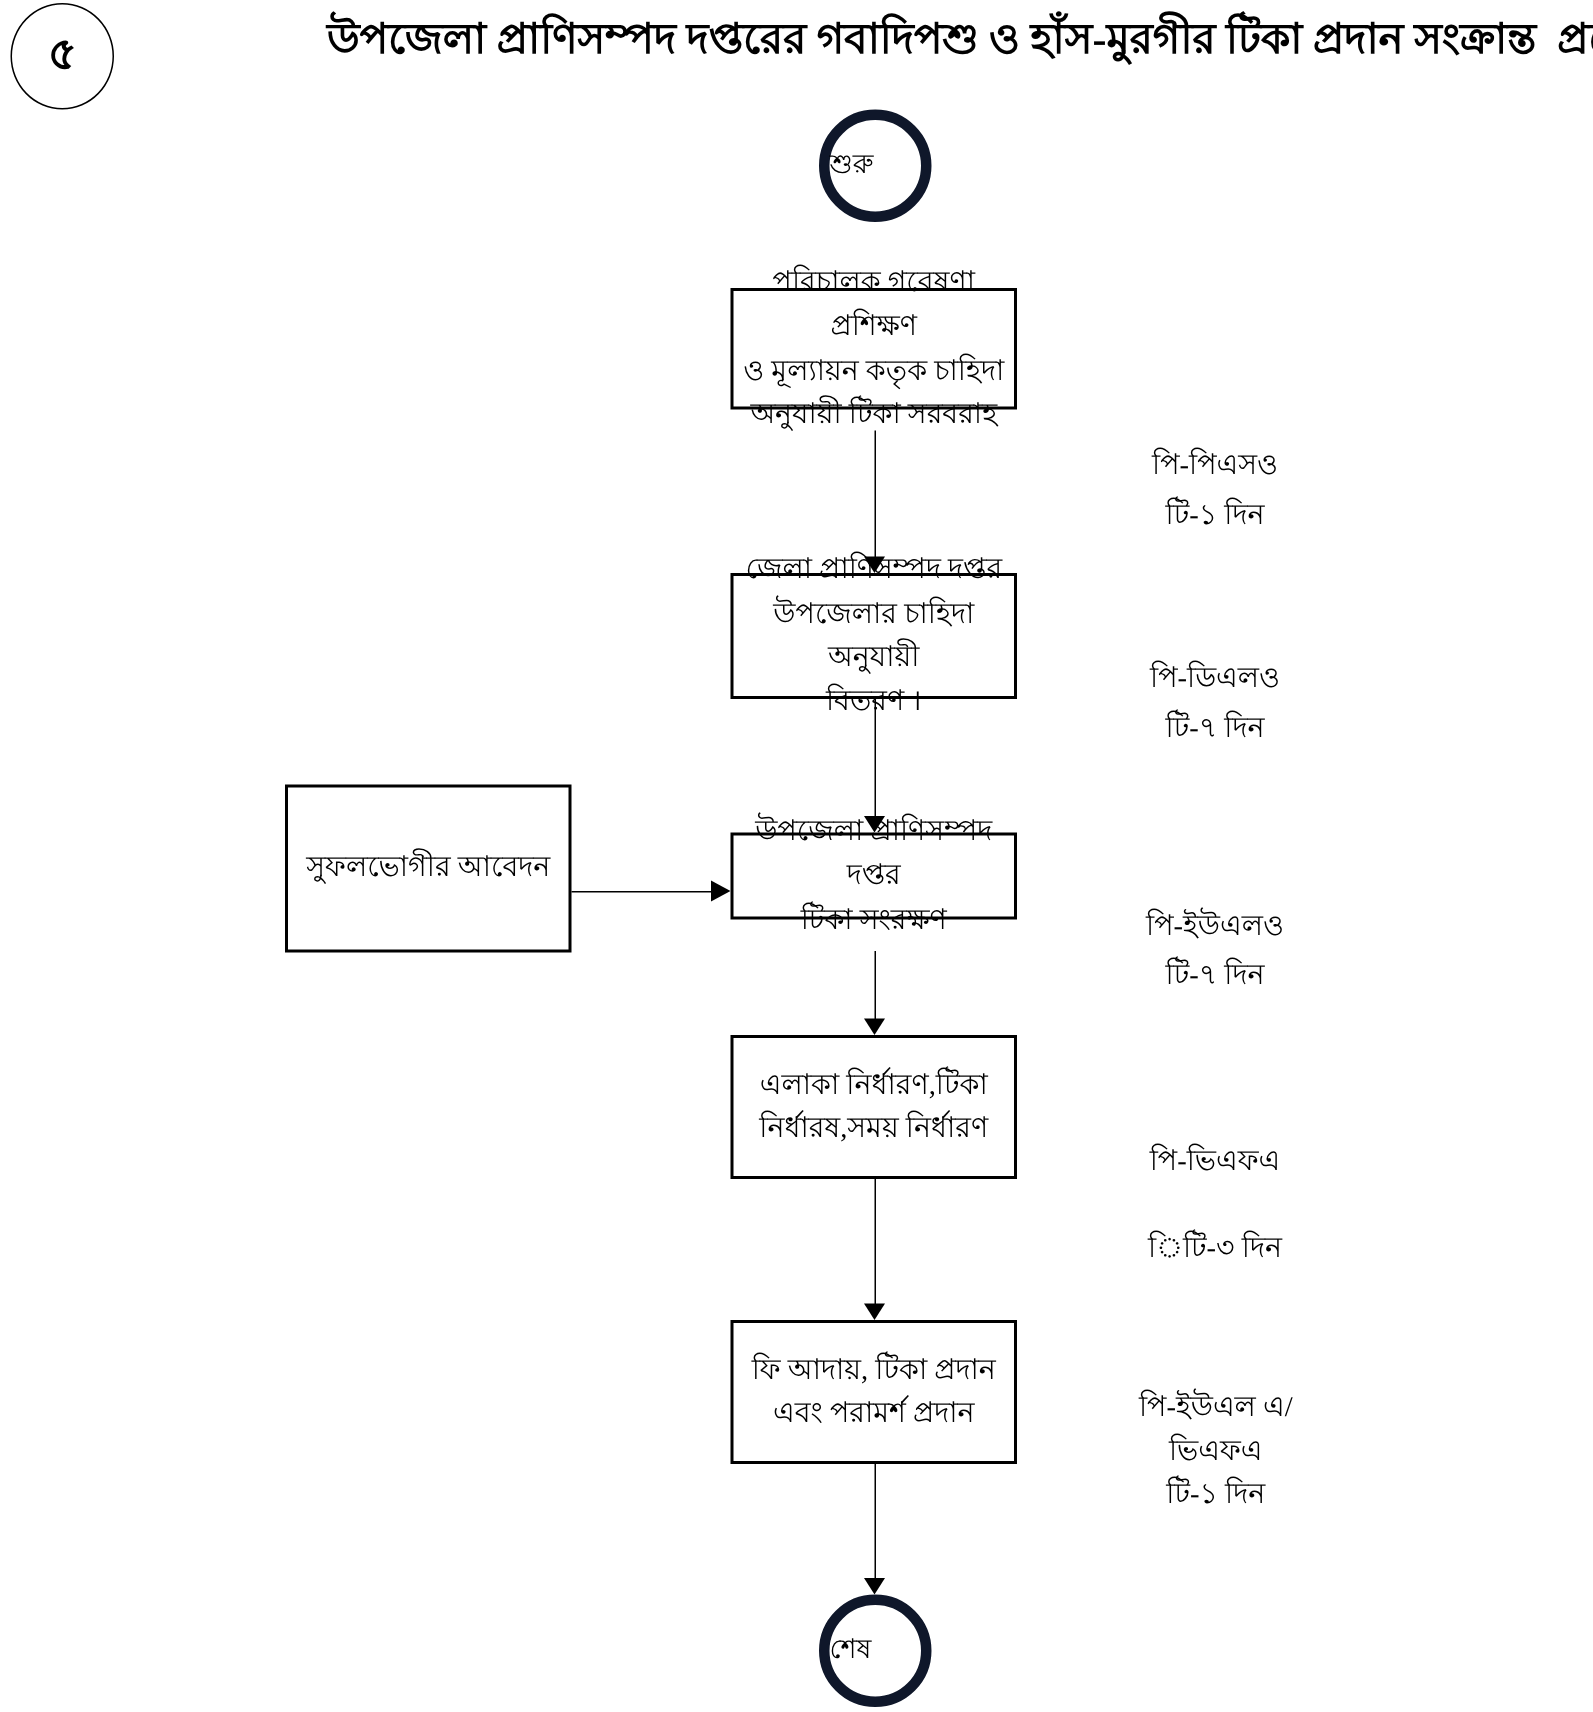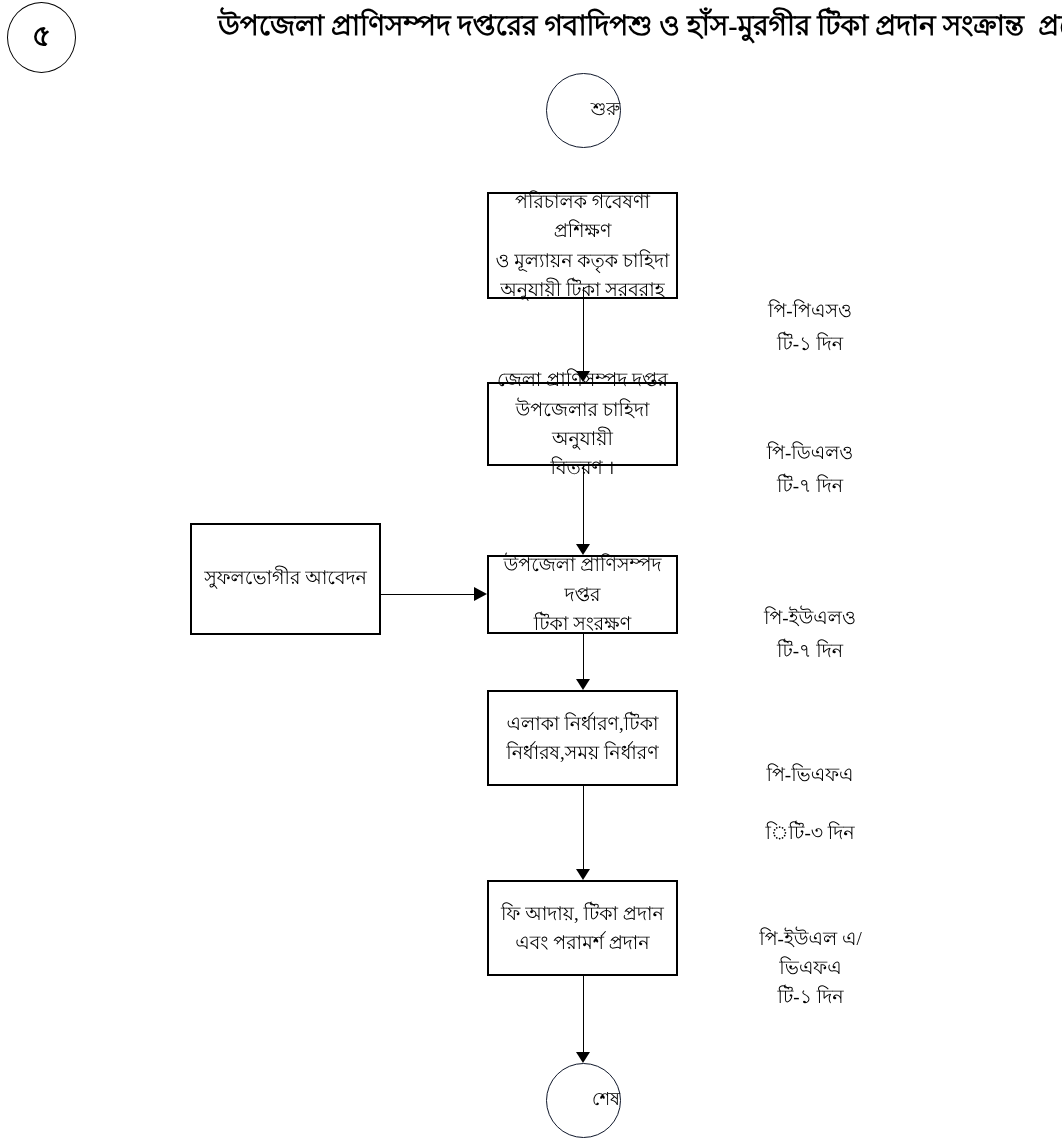--- a/index.html
+++ b/index.html
@@ -15,35 +15,35 @@
     position:absolute;left:7px;top:2px;width:69px;height:71px;
     border:1px solid #000;border-radius:50%;
     display:flex;align-items:center;justify-content:center;
     font-size:30px;font-weight:bold;box-sizing:border-box;background:#fff;
   }
   .title{
     position:absolute;left:218px;top:4px;
     font-size:28px;font-weight:bold;white-space:pre;
   }
   .terminal{
-    position:absolute;border:1px solid #0f172a;border-radius:50%;
-    display:flex;align-items:center;justify-content:flex-end;
+    position:absolute;border:7px solid #0f172a;border-radius:50%;
+    display:flex;align-items:center;justify-content:flex-start;
     box-sizing:border-box;background:#fff;font-size:18px;
   }
   .start{left:546px;top:73px;width:75px;height:75px;}
   .end{left:546px;top:1063px;width:75px;height:75px;font-family:Liberation Serif, serif;}
   .pbox{
     position:absolute;left:487px;width:191px;
     border:2px solid #000;box-sizing:border-box;background:#fff;
     display:flex;align-items:center;justify-content:center;
     text-align:center;font-size:19px;line-height:1.55;white-space:pre-line;
   }
-  .box1{top:192px;height:107px;}
+  .box1{top:192px;height:81px;}
   .box2{top:382px;height:84px;text-align:center;}
-  .box3{top:555px;height:79px;}
+  .box3{top:555px;height:58px;}
   .box4{top:690px;height:96px;}
   .box5{top:880px;height:96px;}
   .inputbox{
     position:absolute;left:190px;top:523px;width:191px;height:112px;
     border:2px solid #000;box-sizing:border-box;background:#fff;
     display:flex;align-items:center;justify-content:center;
     text-align:center;font-size:19px;
   }
   .vline{position:absolute;left:583px;width:1px;background:#000;}
   .v1{top:287px;height:85px;}

